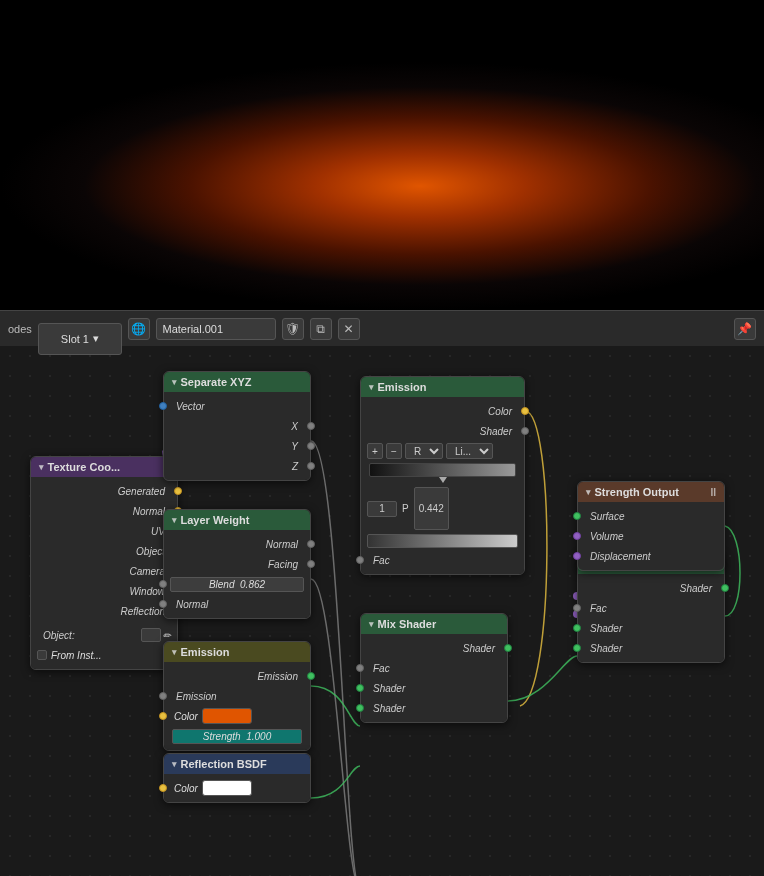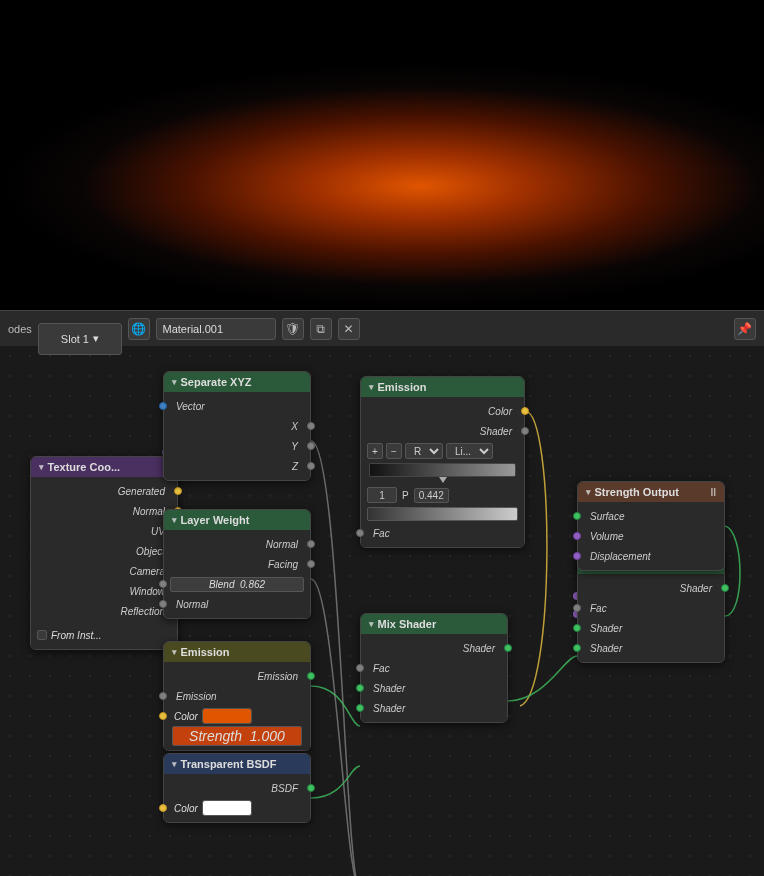--- a/index.html
+++ b/index.html
@@ -414,20 +414,25 @@
       <div class="node-row">
         <span class="node-row-label">Window</span>
         <span class="socket output gray" style="background:#666;"></span>
       </div>
       <div class="node-row">
         <span class="node-row-label">Reflection</span>
         <span class="socket output yellow"></span>
       </div>
       <div class="node-row" style="height:4px;"></div>
       <div class="node-row">
+        <span class="node-row-label left" style="text-align:left; font-size:10px;">Object:</span>
+        <span style="background:#3a3a3a;border:1px solid #555;border-radius:2px;width:20px;height:14px;display:inline-block;margin-left:2px;"></span>
+        <span style="font-size:10px;margin-left:2px;">✏</span>
+      </div>
+      <div class="node-row">
         <span style="width:10px;height:10px;background:#3a3a3a;border:1px solid #555;display:inline-block;border-radius:2px;"></span>
         <span style="font-size:10px;margin-left:4px;">From Inst...</span>
       </div>
     </div>
   </div>
 
   <div class="node node-separate-xyz" id="node-separate-xyz">
     <div class="node-header">
       <span class="collapse-arrow">▾</span>
       <span>Separate XYZ</span>
@@ -494,38 +499,34 @@
         <span class="socket input gray"></span>
         <span class="node-row-label left">Emission</span>
       </div>
       <div class="node-row">
         <span class="socket input yellow"></span>
         <span style="font-size:10px;margin-left:4px;margin-right:4px;">Color</span>
         <span class="field-color" style="background:#e05500; width:50px;"></span>
       </div>
       <div class="node-row">
         <span class="socket input gray" style="background:transparent;border:none;"></span>
-        <span style="font-size:14px;flex:1;background:#c2410c;border:1px solid #555;border-radius:2px;padding:1px 4px;text-align:center;margin:0 2px;">
+        <span style="font-size:10px;flex:1;background:#0f766e;border:1px solid #555;border-radius:2px;padding:1px 4px;text-align:center;margin:0 2px;">
           <span>Strength</span>&nbsp;
           <span>1.000</span>
         </span>
       </div>
     </div>
   </div>
 
   <div class="node node-transparent-bsdf" id="node-transparent-bsdf">
     <div class="node-header">
       <span class="collapse-arrow">▾</span>
-      <span>Transparent BSDF</span>
-    </div>
-    <div class="node-body">
-      <div class="node-row">
-        <span class="node-row-label">BSDF</span>
-        <span class="socket output green"></span>
-      </div>
+      <span>Reflection BSDF</span>
+    </div>
+    <div class="node-body">
       <div class="node-row">
         <span class="socket input yellow"></span>
         <span style="font-size:10px;margin-left:4px;margin-right:4px;">Color</span>
         <span class="field-color" style="background:#ffffff; width:50px;"></span>
       </div>
     </div>
   </div>
 
   <div class="node node-colorramp" id="node-colorramp">
     <div class="node-header">
@@ -554,21 +555,21 @@
       </div>
 
       <div style="margin:2px 8px 2px;position:relative;">
         <div style="height:14px;background:linear-gradient(to right,#111 0%,#999 100%);border-radius:2px;border:1px solid #444;"></div>
         <div style="position:absolute;bottom:-6px;left:50%;transform:translateX(-50%);width:0;height:0;border-left:4px solid transparent;border-right:4px solid transparent;border-top:6px solid #aaa;"></div>
       </div>
 
       <div class="node-toolbar-row" style="margin-top:8px;">
         <input class="colorramp-pos-input" type="text" value="1" style="">
         <span style="font-size:10px;color:#ccc;margin:0 2px;">P</span>
-        <span style="font-size:10px;background:#3a3a3a;border:1px solid #555;border-radius:2px;padding:1px 4px;color:#ccc;">0.442</span>
+        <span style="font-size:10px;background:#3a3a3a;border:1px solid #555;border-radius:2px;padding:15px 4px;color:#ccc;">0.442</span>
       </div>
 
       <div class="node-toolbar-row">
         <span style="display:inline-block;width:100%;height:14px;background:linear-gradient(to right,#333,#ccc);border-radius:2px;border:1px solid #555;"></span>
       </div>
 
       <div class="node-row">
         <span class="socket input gray"></span>
         <span class="node-row-label left">Fac</span>
       </div>

